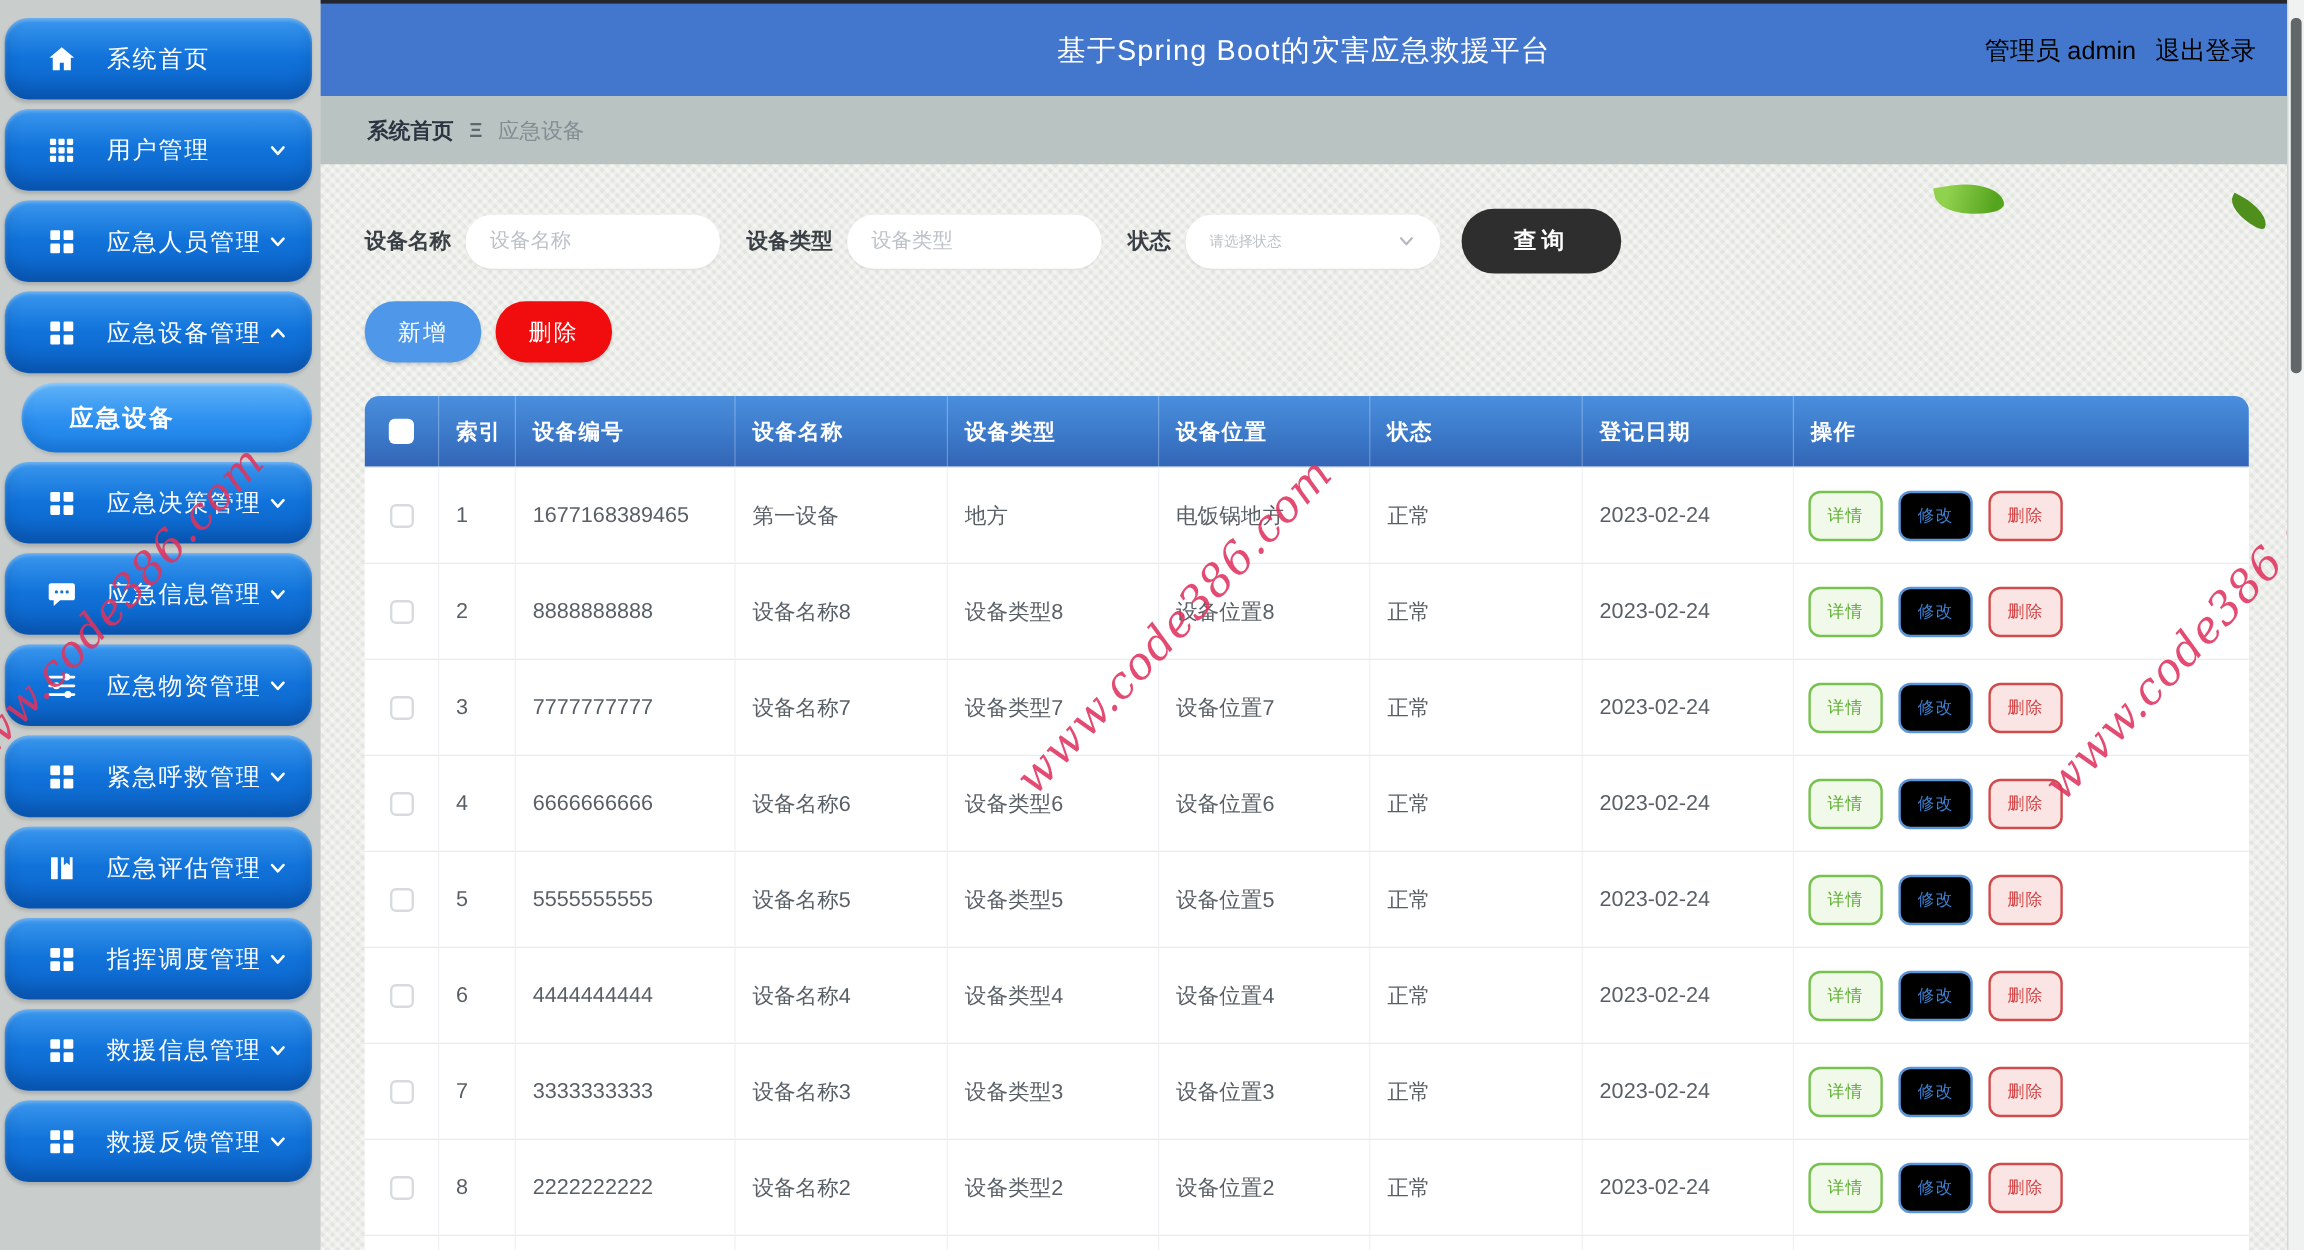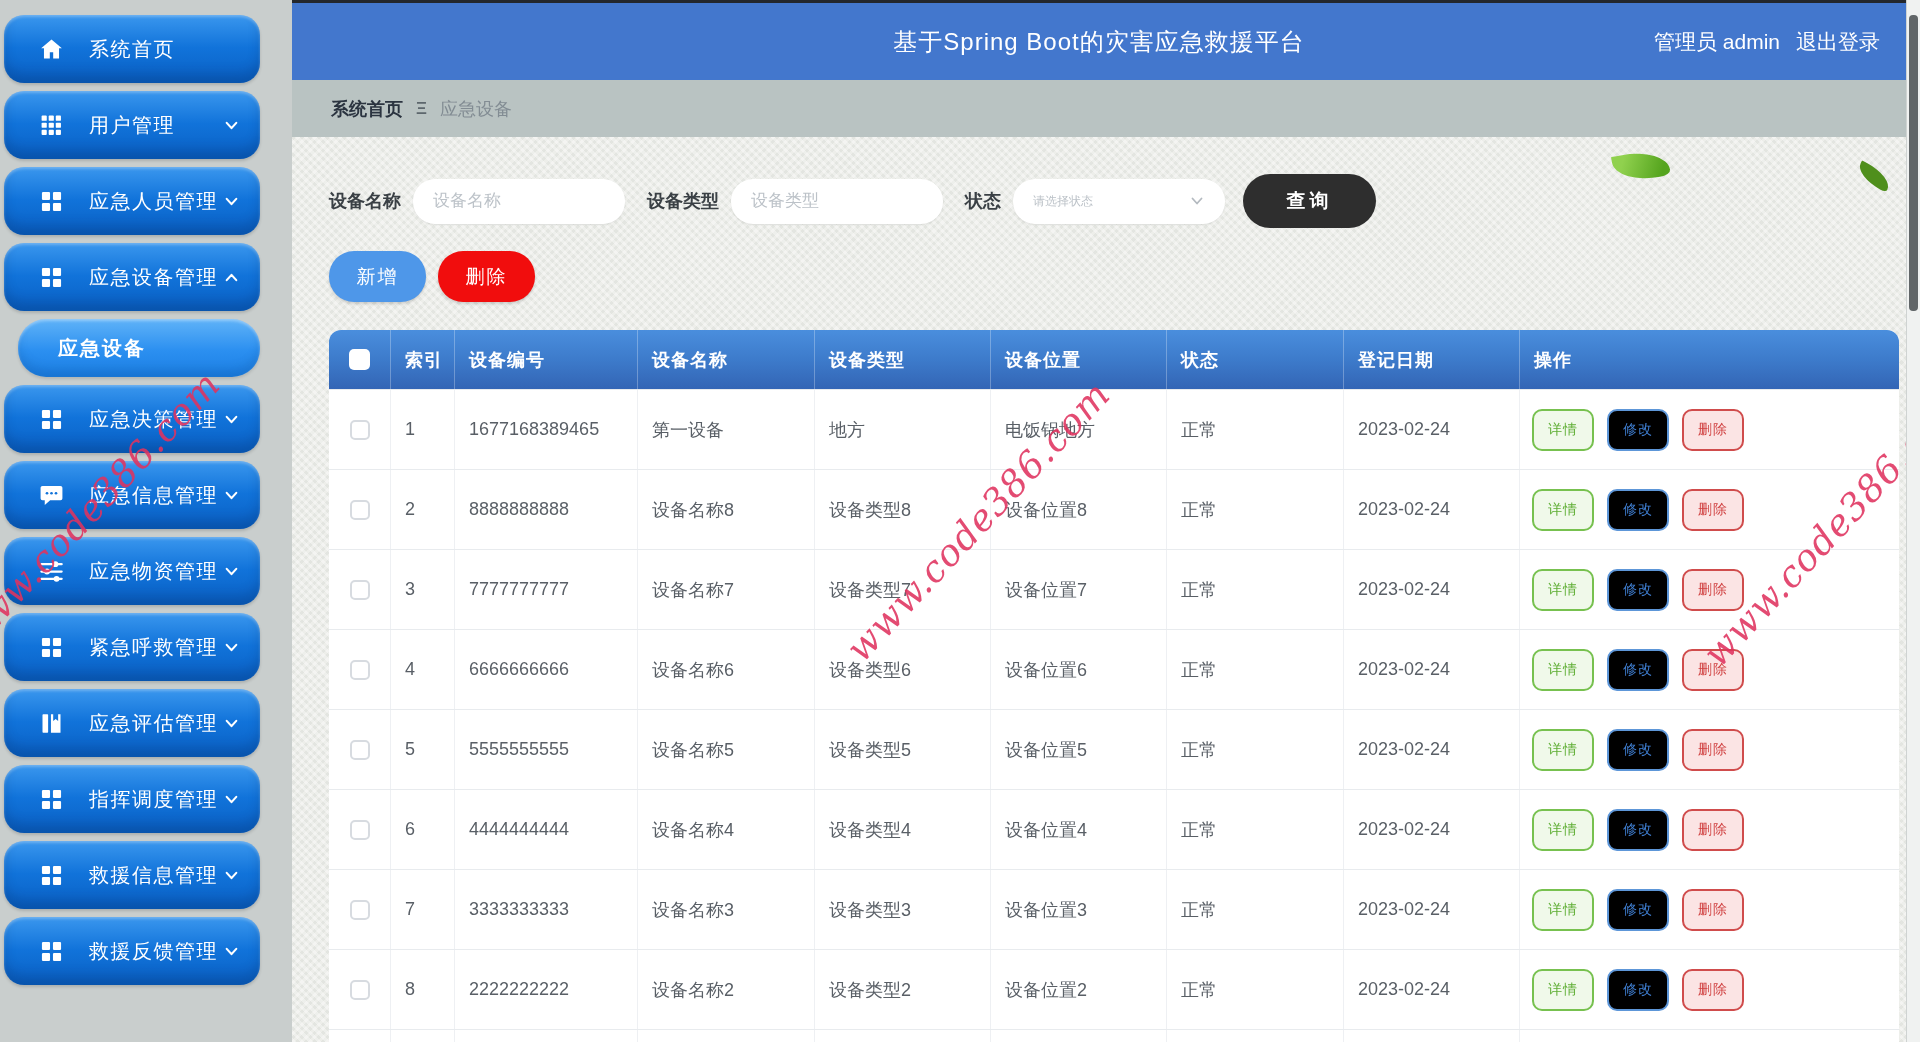--- a/index.html
+++ b/index.html
@@ -17,26 +17,26 @@
   .side-item .icon { width:27px; height:27px; margin-right:24px; flex:none; display:flex; }
   .side-item .icon svg { width:100%; height:100%; }
   .side-item .lbl { font-size:20px; letter-spacing:1.5px; flex:1; white-space:nowrap; }
   .side-item .chev { width:17px; height:17px; flex:none; display:flex; }
   .side-sub { flex:none; height:58px; margin-left:14px; border-radius:28px; cursor:pointer;
       background:linear-gradient(180deg,#60b3f8 0%,#2b8ff0 55%,#1c80e5 100%);
       box-shadow:inset 0 2px 3px rgba(255,255,255,.35), inset 0 -8px 10px rgba(10,70,140,.20), 0 2px 3px rgba(0,0,0,.12);
       display:flex; align-items:center; padding-left:40px; color:#fff; font-size:20px; letter-spacing:2px; font-weight:600; }
 
   
-  .main { position:absolute; left:267px; top:0; bottom:0; right:14px;margin-left:25px; }
+  .main { position:absolute; left:267px; top:0; bottom:0; right:14px; }
   .topbar { height:80px; background:#4377cd; border-top:3px solid #23272d;
             display:flex; align-items:center; justify-content:center; position:relative; }
   .topbar .title { color:#fff; font-size:24px; font-weight:500; letter-spacing:1px; }
   .user-info { position:absolute; right:26px; top:0; height:100%; display:flex; align-items:center; gap:16px;
-               color:#ffffff; font-size:21px; }
+               color:#000000; font-size:21px; }
   .user-info .logout { cursor:pointer; }
 
   .breadcrumb { height:57px; background:#b9c3c2; display:flex; align-items:center; padding-left:39px; gap:13px; }
   .breadcrumb .root { font-size:18px; font-weight:700; color:#2b3440; }
   .breadcrumb .sep { font-size:17px; color:#5d676d; font-weight:600; }
   .breadcrumb .cur { font-size:18px; color:#828c93; }
 
   .content { position:absolute; top:137px; left:0; right:0; bottom:0; padding:37px 0 18px 37px;
       background-color:#edeeea;
       background-image:

